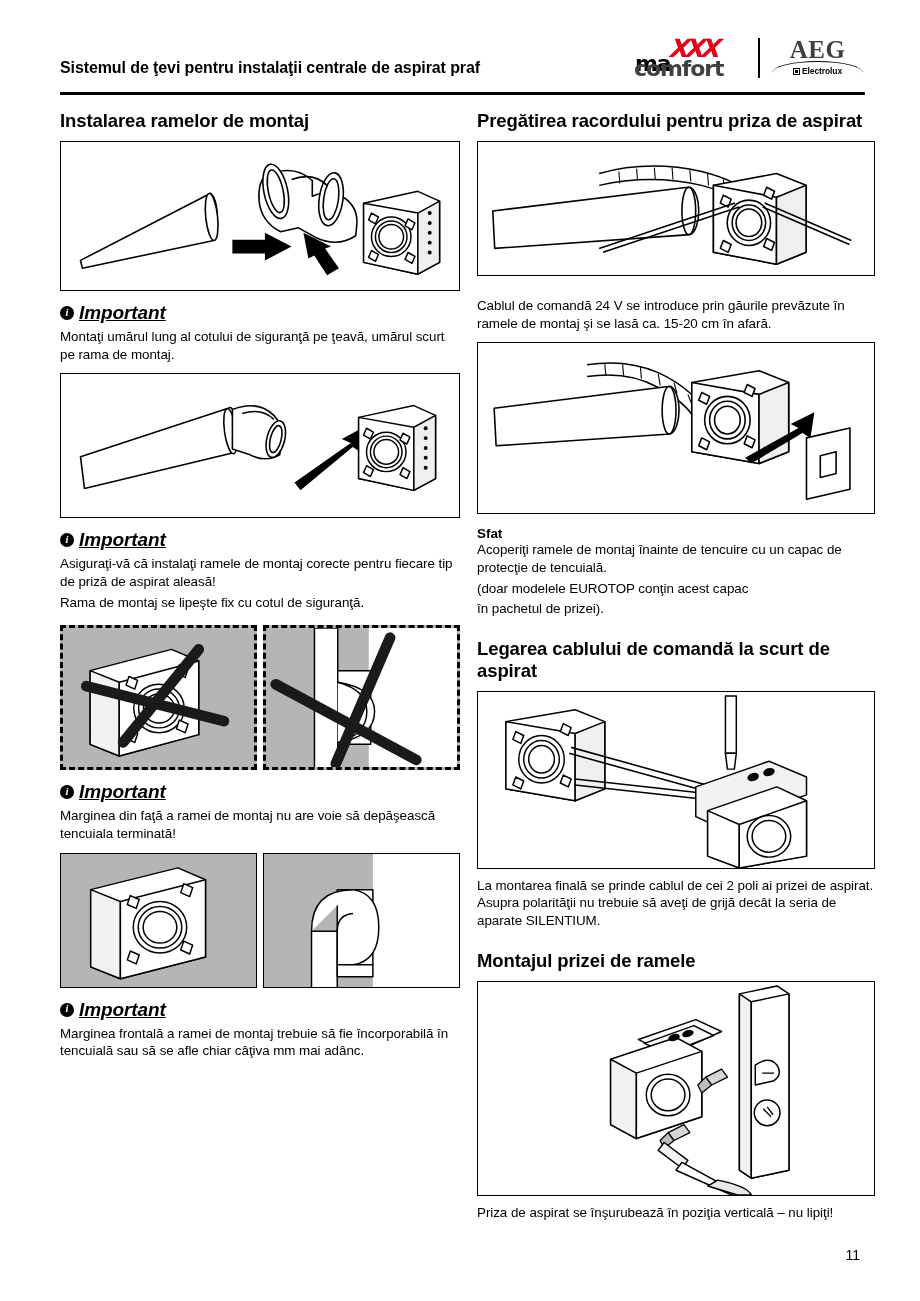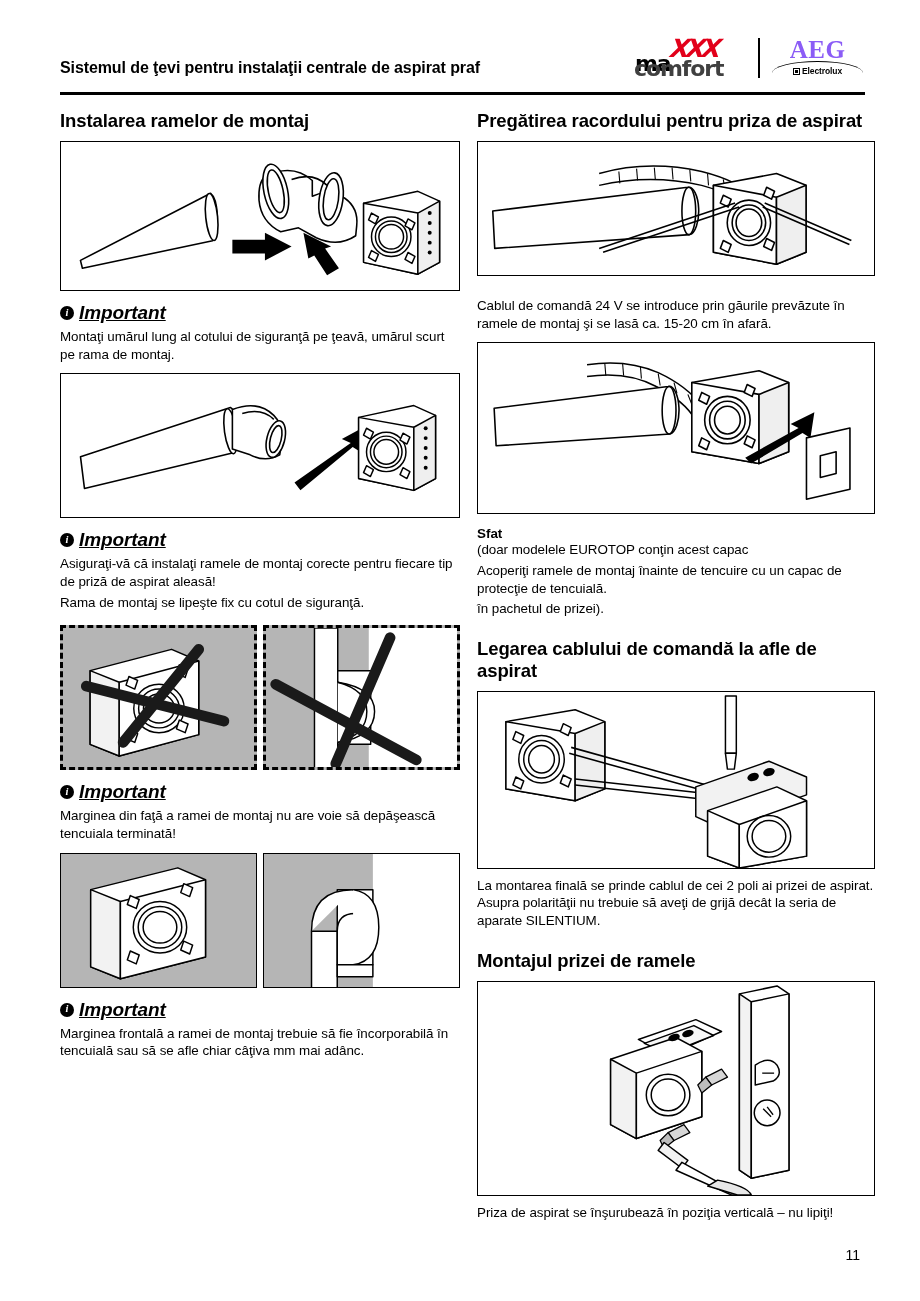--- a/index.html
+++ b/index.html
@@ -44,21 +44,21 @@
     font-size:22px; font-weight:bold; color:#404040; letter-spacing:-1.1px;
     font-family:"DejaVu Sans", sans-serif;
   }
   .logo-sep { width:2px; height:40px; background:#000; margin:0 10px; }
 
   
   .logo-aeg { position:relative; width:95px; height:46px; }
   .logo-aeg .aeg-text {
     position:absolute; left:0; right:0; top:1px; text-align:center;
     font-family:"Liberation Serif", serif; font-weight:bold;
-    font-size:25px; color:#8b5cf6; letter-spacing:0.5px;
+    font-size:25px; color:#404040; letter-spacing:0.5px;
   }
   .logo-aeg .aeg-arc {
     position:absolute; left:2px; top:26px; width:91px; height:12px;
     border-top:1.6px solid #000; border-radius:50% / 100% 100% 0 0;
   }
   .logo-aeg .aeg-sub {
     position:absolute; left:0; right:0; top:31px; text-align:center;
     font-size:8.5px; font-weight:bold; letter-spacing:-0.1px;
   }
   .aeg-mark {
@@ -428,25 +428,25 @@
         </g>
 
         <g fill="#fff" stroke="#000" stroke-width="1.6" stroke-linejoin="round">
           <path d="M330 96 L374 86 L374 148 L330 158 Z"></path>
           <path d="M344 114 L360 110 L360 132 L344 136 Z"></path>
         </g>
       </svg>
     </div>
 
     <div class="tip-label">Sfat</div>
+    <p class="body-text nogap">Acoperiţi ramele de montaj înainte de tencuire cu un capac de protecţie de tencuială.</p>
     <p class="body-text nogap">(doar modelele EUROTOP conţin acest capac</p>
-    <p class="body-text nogap">Acoperiţi ramele de montaj înainte de tencuire cu un capac de protecţie de tencuială.</p>
     <p class="body-text">în pachetul de prizei).</p>
 
-    <h2 class="section-heading tight">Legarea cablului de comandă la afle de aspirat</h2>
+    <h2 class="section-heading tight">Legarea cablului de comandă la scurt de aspirat</h2>
 
     <div class="figure" style="height:178px; margin-top:2px;">
       <svg viewBox="0 0 396 178">
 
         <g fill="#fff" stroke="#000" stroke-width="1.5" stroke-linejoin="round">
           <path d="M26 30 L96 18 L126 30 L126 98 L96 110 L26 98 Z"></path>
           <path d="M26 30 L96 42 L96 110 L26 98 Z" fill="#fff"></path>
           <path d="M96 42 L126 30 L126 98 L96 110 Z" fill="#efefef"></path>
           <ellipse cx="62" cy="68" rx="23" ry="24"></ellipse>
           <ellipse cx="62" cy="68" rx="18" ry="19"></ellipse>

